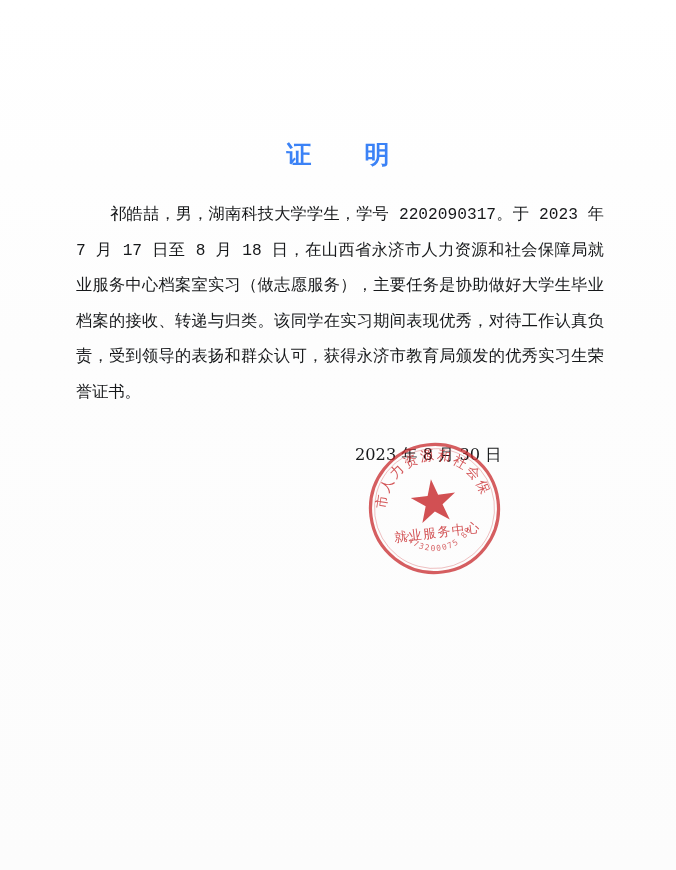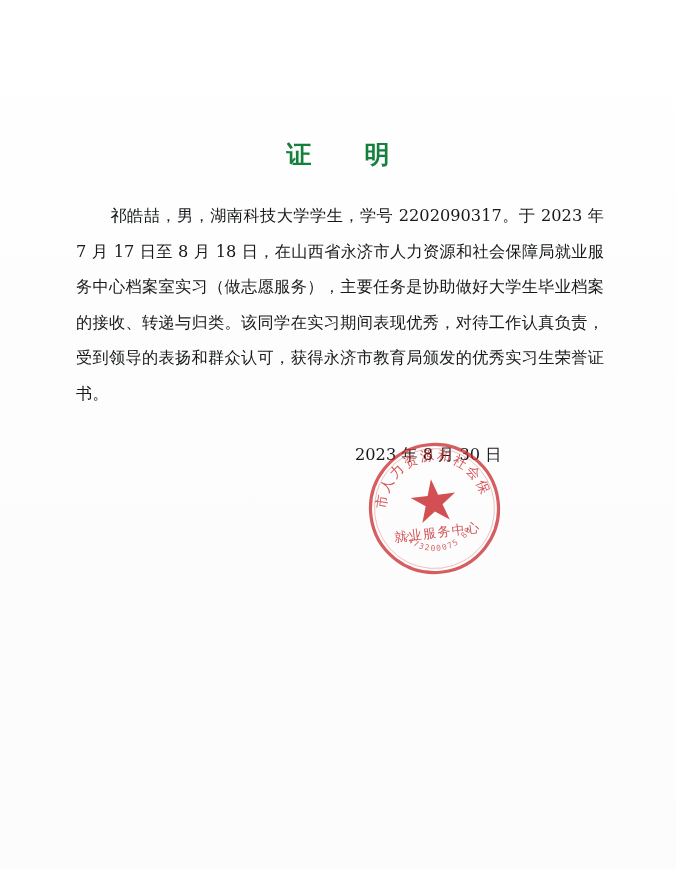--- a/index.html
+++ b/index.html
@@ -33,34 +33,35 @@
   .doc-title {
     position: absolute;
     top: 138px;
     left: 0;
     width: 100%;
     text-align: center;
     font-size: 25px;
     font-weight: bold;
     letter-spacing: 14px;
     text-indent: 14px;
-    color: #15803d;
+    color: #3b82f6;
     font-family: "DejaVu Serif", "Liberation Serif", serif;
   }
 
   .body-text {
     position: absolute;
     top: 198px;
     left: 76px;
     width: 528px;
     font-size: 16.2px;
     line-height: 35.5px;
     text-align: justify;
     text-justify: inter-ideograph;
     color: #16181a;
+    font-family: Liberation Mono, monospace;
   }
   .body-text .indent {
     display: inline-block;
     width: 34px;
   }
 
   .sign-block {
     position: absolute;
     top: 437px;
     left: 355px;

